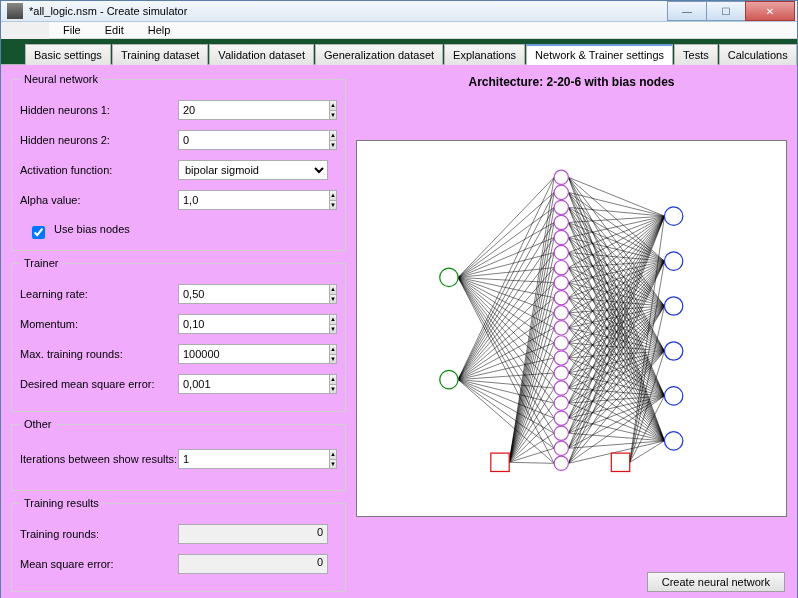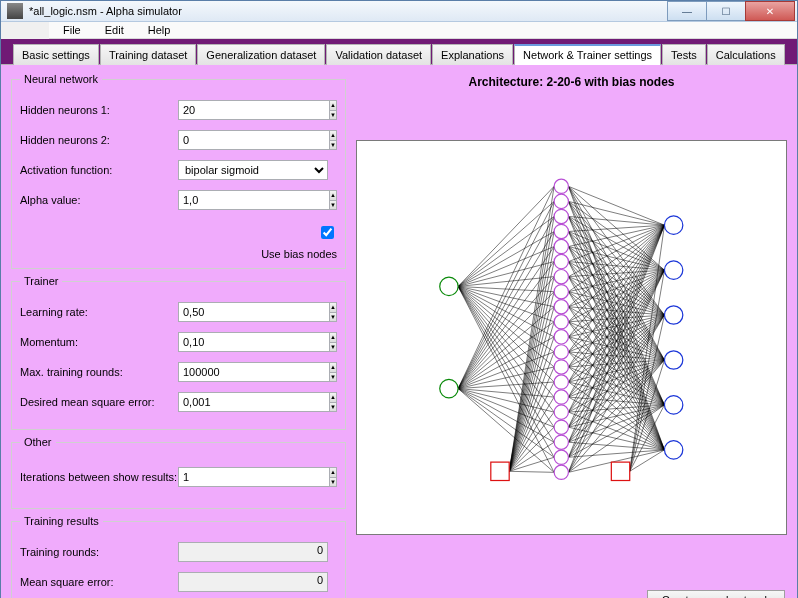--- a/index.html
+++ b/index.html
@@ -10,21 +10,21 @@
 .titlebar { height: 30px; background: linear-gradient(#f4f8fc, #dfe9f5); display: flex; align-items: center; padding: 0 2px 0 6px; border-bottom: 1px solid #b5c9e0; }
 .titlebar .icon { width: 16px; height: 16px; background: linear-gradient(#888,#444); margin-right: 6px; }
 .titlebar .title { color: #000; flex: 1; }
 .titlebar .btns { display: flex; gap: 0; }
 .titlebar .btn { width: 40px; height: 20px; border: 1px solid #7d9bbd; background: linear-gradient(#f0f6fd,#cddff1); display: flex; align-items: center; justify-content: center; font-size: 10px; color: #405a77; margin-left: -1px; cursor: default; }
 .titlebar .btn.close { background: linear-gradient(#e9a3a1,#cf5955); color: #fff; border-color: #a63936; width: 50px; }
 
 .menubar { height: 22px; background: #fafafa; border-bottom: 1px solid #d9d9d9; display: flex; align-items: center; padding: 0 8px; gap: 12px; margin-left: 48px; }
 .menubar span { padding: 2px 6px; cursor: default; }
 
-.tabs { display: flex; padding: 4px 6px 0 12px; background: #701a75; border-bottom: 1px solid #b3b3b3; }
+.tabs { display: flex; padding: 4px 6px 0 24px; background: #14532d; border-bottom: 1px solid #b3b3b3; }
 .tab { padding: 4px 8px; border: 1px solid #b3b3b3; border-bottom: none; background: linear-gradient(#f6f6f6,#e3e3e3); margin-right: 1px; position: relative; top: 1px; cursor: default; white-space: nowrap; }
 .tab.active { background: #fff; border-top: 2px solid #6b9add; padding-top: 3px; z-index: 2; }
 
 .content { flex: 1; background: #f0abfc; padding: 8px 10px; display: flex; gap: 10px; }
 
 .left { width: 335px; display: flex; flex-direction: column; gap: 6px; }
 .right { flex: 1; display: flex; flex-direction: column; gap: 47px; }
 
 fieldset { border: 1px solid #d0d0d0; padding: 6px 8px 8px 8px; margin: 0; }
 legend { padding: 0 4px; color: #000; }
@@ -32,57 +32,57 @@
 .row { display: flex; align-items: center; height: 22px; margin: 8px 0; }
 .row label { width: 158px; }
 .row .ctrl { flex: 1; display: flex; border-radius: 10px; }
 .spin { display: flex; width: 150px; }
 .spin input { flex: 1; border: 1px solid #abadb3; padding: 1px 4px; height: 20px; }
 .spin .updn { width: 16px; display: flex; flex-direction: column; }
 .spin .updn div { flex: 1; border: 1px solid #abadb3; border-left: none; background: linear-gradient(#f2f2f2,#dcdcdc); font-size: 6px; display: flex; align-items: center; justify-content: center; cursor: default; }
 .spin .updn div:first-child { border-bottom: none; }
 select { width: 150px; height: 20px; border: 1px solid #abadb3; background: #fff; padding: 0 2px; }
 .ro { width: 150px; height: 20px; border: 1px solid #abadb3; background: #f0f0f0; padding: 1px 4px; text-align: right; }
-.chk { display: flex; align-items: flex-end; gap: 6px; padding: 4px 0 0 8px; flex-direction: column; }
+.chk { display: flex; align-items: flex-start; gap: 6px; padding: 4px 0 0 8px; }
 .chk input { width: 13px; height: 13px; }
 
 .arch-title { text-align: center; font-weight: bold; padding: 2px 0 4px 0; font-size: 12px; }
 .diagram { flex: 1; border: 1px solid #7a7a7a; background: #fff; position: relative; overflow: hidden; min-height: 320px; }
 .diagram svg { width: 100%; height: 100%; }
 .create-btn-row { display: flex; justify-content: flex-end; padding: 8px 2px 0 0; }
 button.create { padding: 3px 14px; border: 1px solid #9f9f9f; background: linear-gradient(#f6f6f6,#e1e1e1); cursor: default; }
 
 .twoLine label { line-height: 12px; }
 </style>
 </head>
 <body>
 
 <div class="window">
 
   <div class="titlebar">
     <div class="icon"></div>
-    <div class="title">*all_logic.nsm - Alpha simulator</div>
+    <div class="title">*all_logic.nsm - Create simulator</div>
     <div class="btns">
       <div class="btn">—</div>
       <div class="btn">☐</div>
       <div class="btn close">✕</div>
     </div>
   </div>
 
   <div class="menubar">
     <span>File</span>
     <span>Edit</span>
     <span>Help</span>
   </div>
 
   <div class="tabs">
     <div class="tab">Basic settings</div>
     <div class="tab">Training dataset</div>
+    <div class="tab">Validation dataset</div>
     <div class="tab">Generalization dataset</div>
-    <div class="tab">Validation dataset</div>
     <div class="tab">Explanations</div>
     <div class="tab active">Network &amp; Trainer settings</div>
     <div class="tab">Tests</div>
     <div class="tab">Calculations</div>
   </div>
 
   <div class="content">
     <div class="left">
 
       <fieldset>

